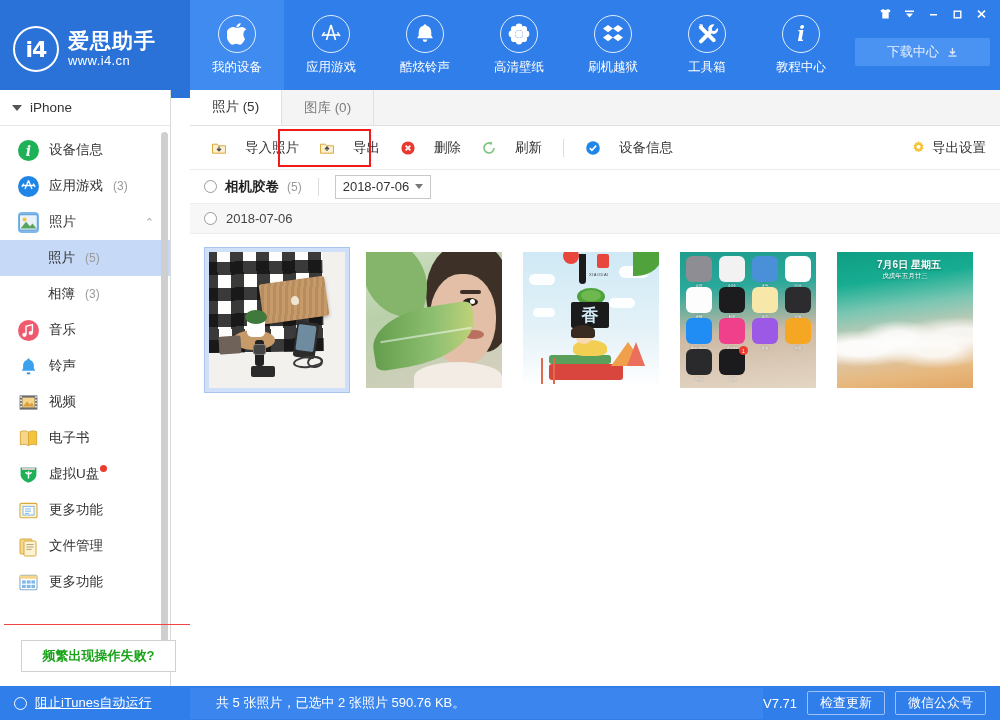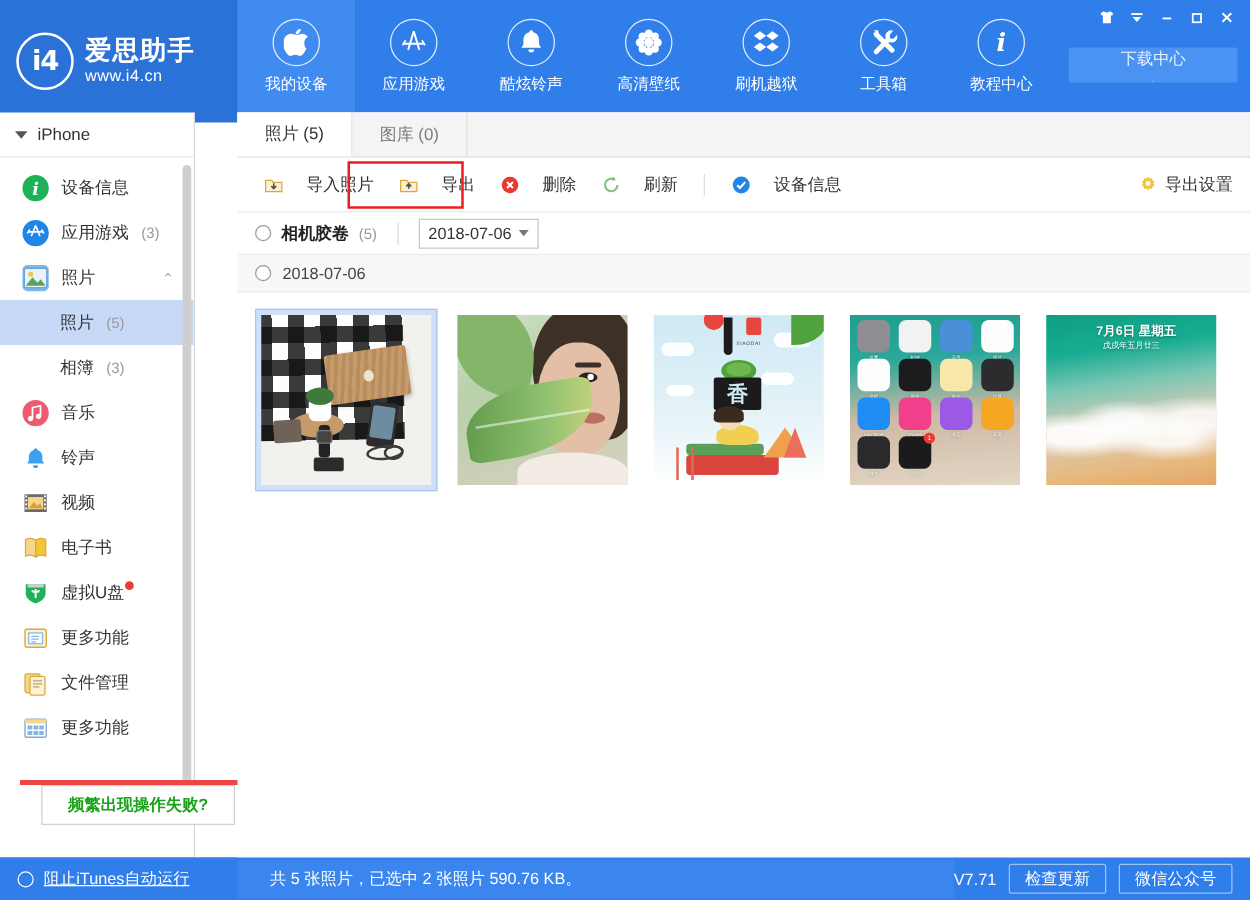--- a/index.html
+++ b/index.html
@@ -61,26 +61,25 @@
     width: 22px; height: 20px; display: flex; align-items: center;
     justify-content: center; color: #ffffff; font-size: 12px; cursor: pointer;
   }
 
   .dl-center {
     position: absolute; right: 10px; top: 38px;
     width: 135px; height: 28px; background: #4b93f2;
     border-radius: 2px; color: #e6f0fd; font-size: 13px;
     display: flex; align-items: center; justify-content: center; gap: 8px;
     cursor: pointer;
-    flex-direction: column;
   }
 
   
   .sidebar {
-    position: absolute; left: 0; top: 90px; width: 156px; height: 596px;
+    position: absolute; left: 0; top: 90px; width: 171px; height: 596px;
     background: #ffffff; border-right: 1px solid #d9d9d9;
   }
   .device-hdr {
     height: 36px; display: flex; align-items: center; gap: 8px;
     padding-left: 12px; border-bottom: 1px solid #e7e7e7;
     font-size: 13.5px; color: #333; cursor: pointer;
   }
   .caret-d { width: 0; height: 0; border-left: 5px solid transparent;
     border-right: 5px solid transparent; border-top: 6px solid #555; }
   .navlist { padding-top: 6px; position: relative; height: 515px; overflow: hidden; }
@@ -102,22 +101,22 @@
   }
   .ic.round { border-radius: 50%; }
   .dotbadge {
     position: absolute; width: 7px; height: 7px; border-radius: 50%;
     background: #ee3b2f; top: -2px; right: -3px;
   }
   .lbl-dot { position: relative; }
   .lbl-dot .dotbadge { top: 0px; right: -8px; }
 
   .sidebar-foot {
-    position: absolute; left: 16px; bottom: 0; width: 189px; height: 62px;
-    border-top: 4px solid #ef4444; display: flex; align-items: flex-start;
+    position: absolute; left: 4px; bottom: 0; width: 189px; height: 62px;
+    border-top: 1px solid #ef4444; display: flex; align-items: center;
     justify-content: center;
   }
   .help-btn {
     width: 155px; height: 32px; border: 1px solid #d0d0d0; background: #fff;
     color: #1aa31a; font-size: 13px; font-weight: bold;
     display: flex; align-items: center; justify-content: center; cursor: pointer;
   }
   .sb-scroll {
     position: absolute; right: 2px; top: 42px; width: 7px; height: 520px;
     background: #cfcfcf; border-radius: 4px; cursor: pointer;

